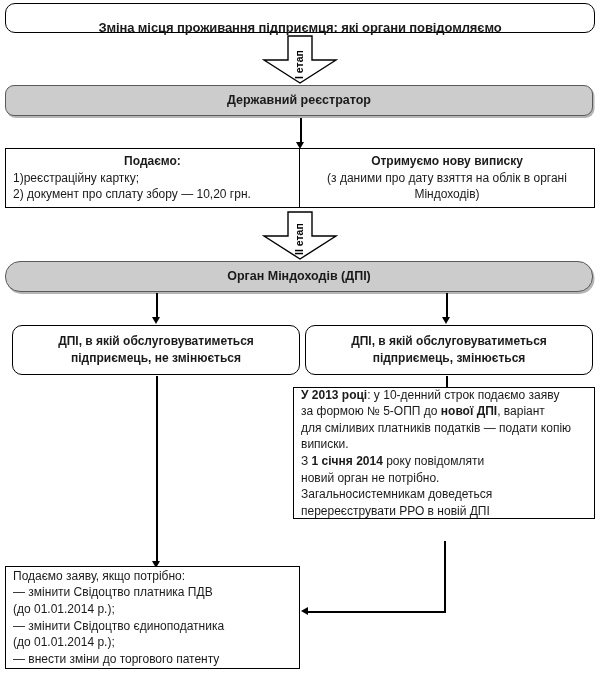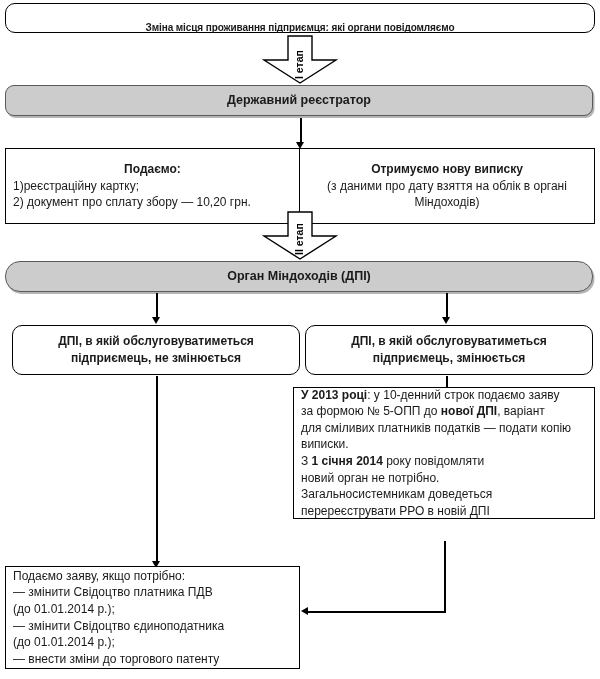--- a/index.html
+++ b/index.html
@@ -39,21 +39,21 @@
     box-shadow: 1.5px 2px 0 rgba(120,120,120,0.55);
   }
   .node.square {
     border-radius: 0;
   }
 
   .ctr   { text-align: center; }
   .left  { text-align: left; }
 
   .t-title {
-    font-size: 10px;
+    font-size: 13px;
     font-weight: bold;
     line-height: 1.25;
     letter-spacing: -0.1px;
     margin-top: 20px;
   }
   .t-bar {
     font-size: 12.5px;
     font-weight: bold;
     line-height: 1.25;
   }
@@ -145,21 +145,21 @@
   </div>
   <div class="stage-label" style="left:294px; top:37px; height:42px;">I етап</div>
 
   <div class="node gray ctr pad" style="left:5px; top:85px; width:588px; height:31px;">
     <div class="t-bar">Державний реєстратор</div>
   </div>
 
   <div class="vline" style="left:300px; top:118px; height:27px;"></div>
   <div class="arrowhead-down" style="left:296px; top:142px;"></div>
 
-  <div class="split" style="left:5px; top:148px; width:590px; height:76px;">
+  <div class="split" style="left:5px; top:148px; width:590px; height:60px;">
     <div class="col colA padl ctr">
       <div class="t-head">Подаємо:</div>
       <div class="t-body left">1)реєстраційну картку;</div>
       <div class="t-body left">2) документ про сплату збору — 10,20 грн.</div>
     </div>
     <div class="col colB padl ctr">
       <div class="t-head">Отримуємо нову виписку</div>
       <div class="t-body">(з даними про дату взяття на облік в органі</div>
       <div class="t-body">Міндоходів)</div>
     </div>

